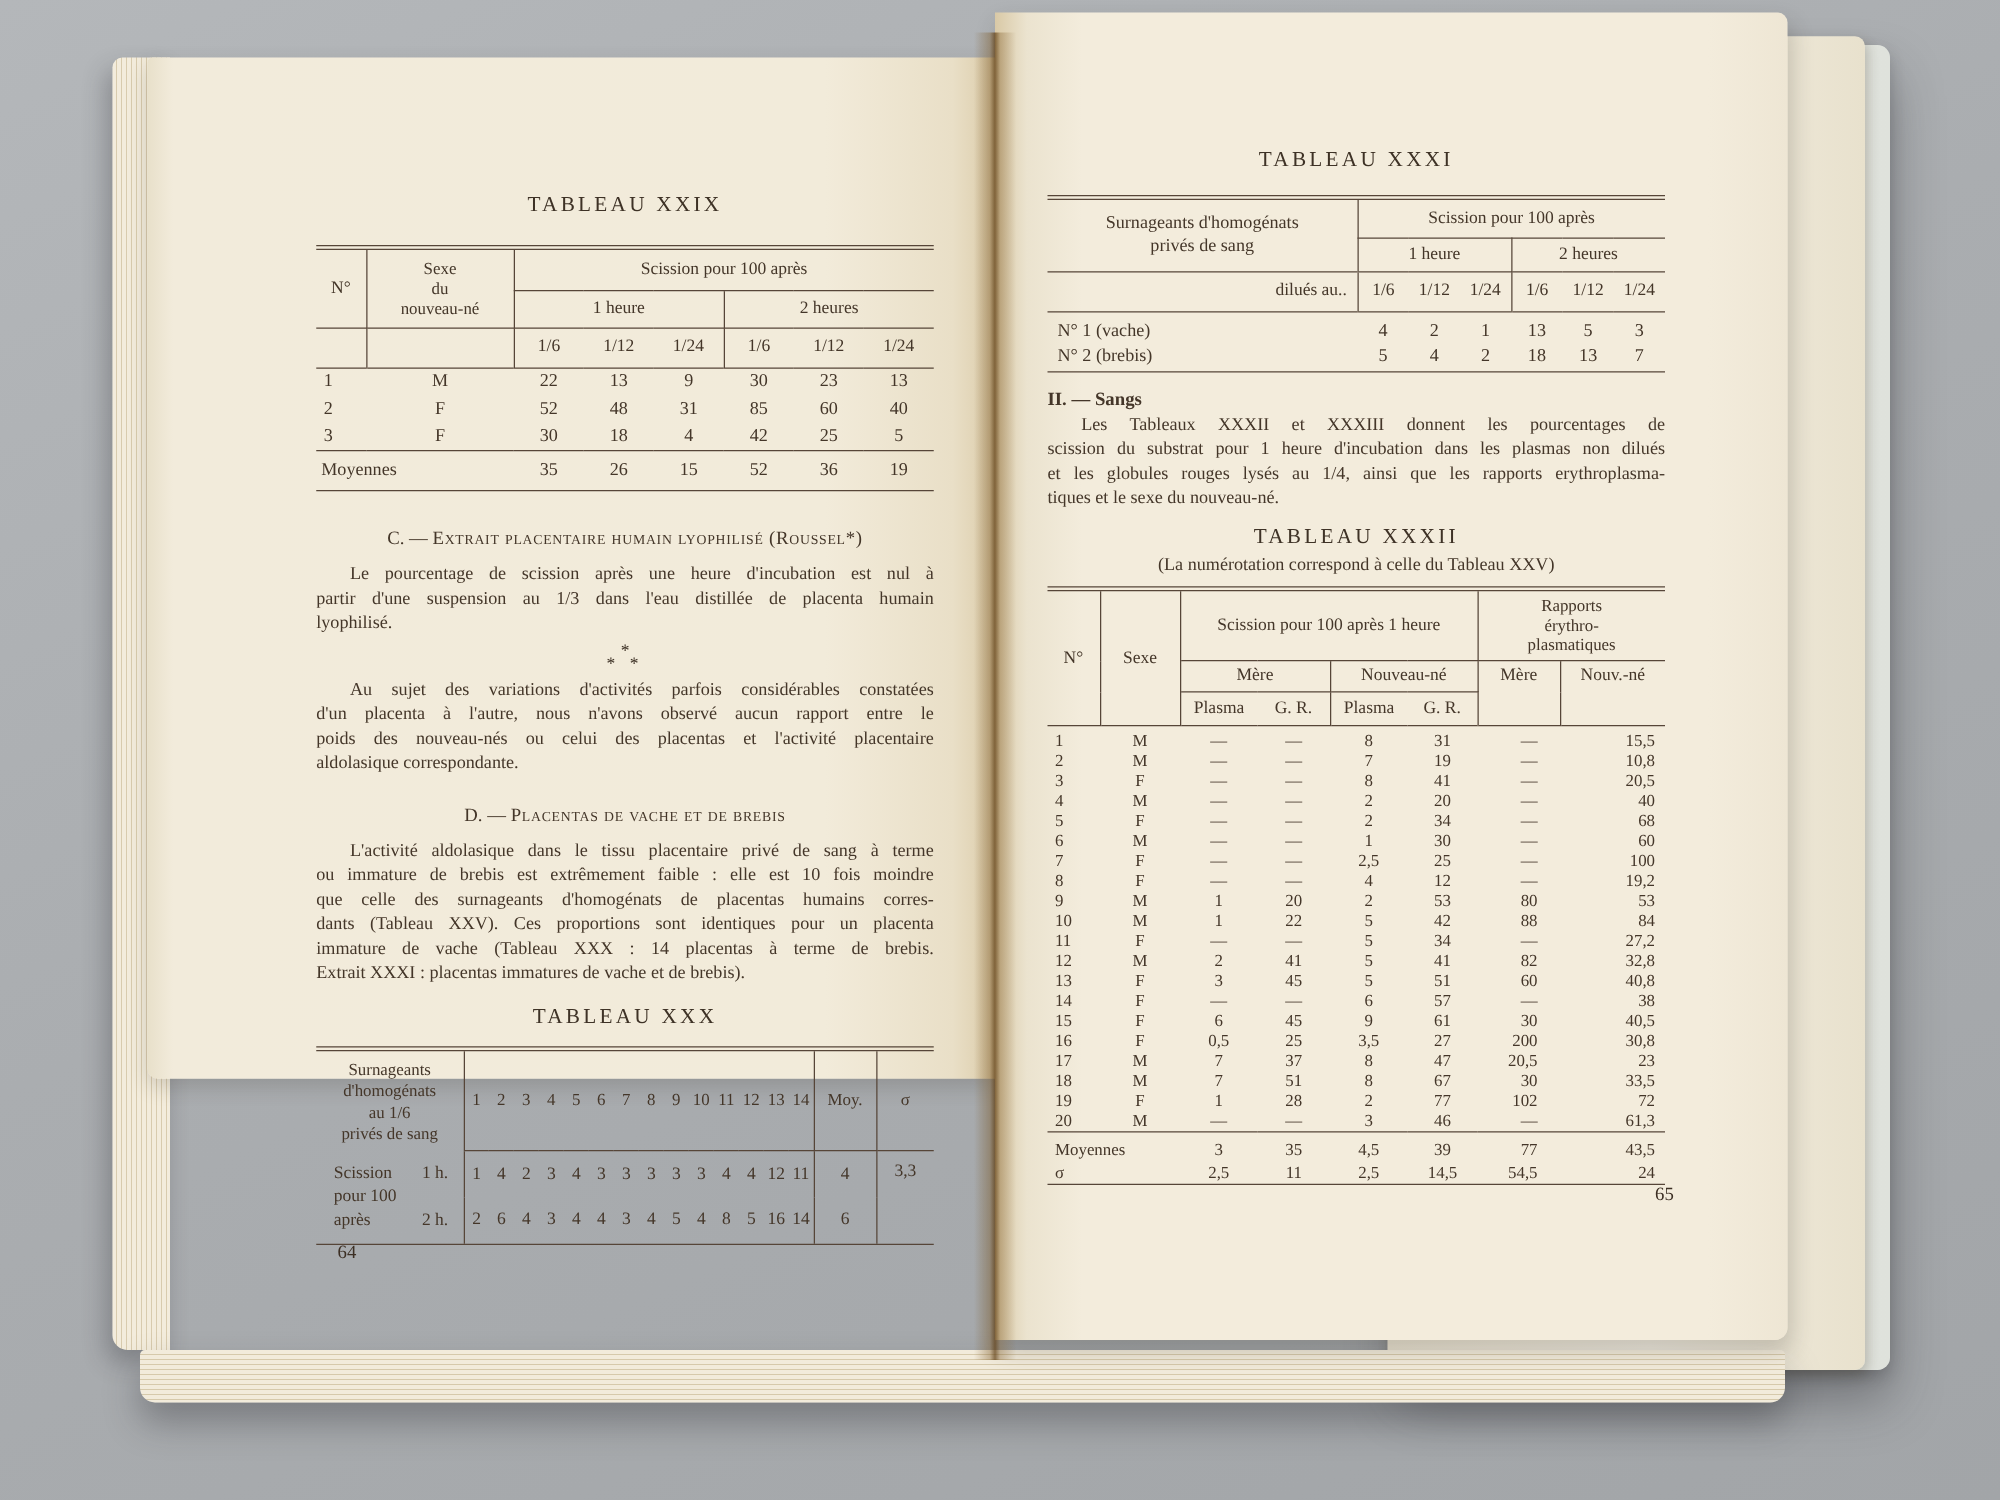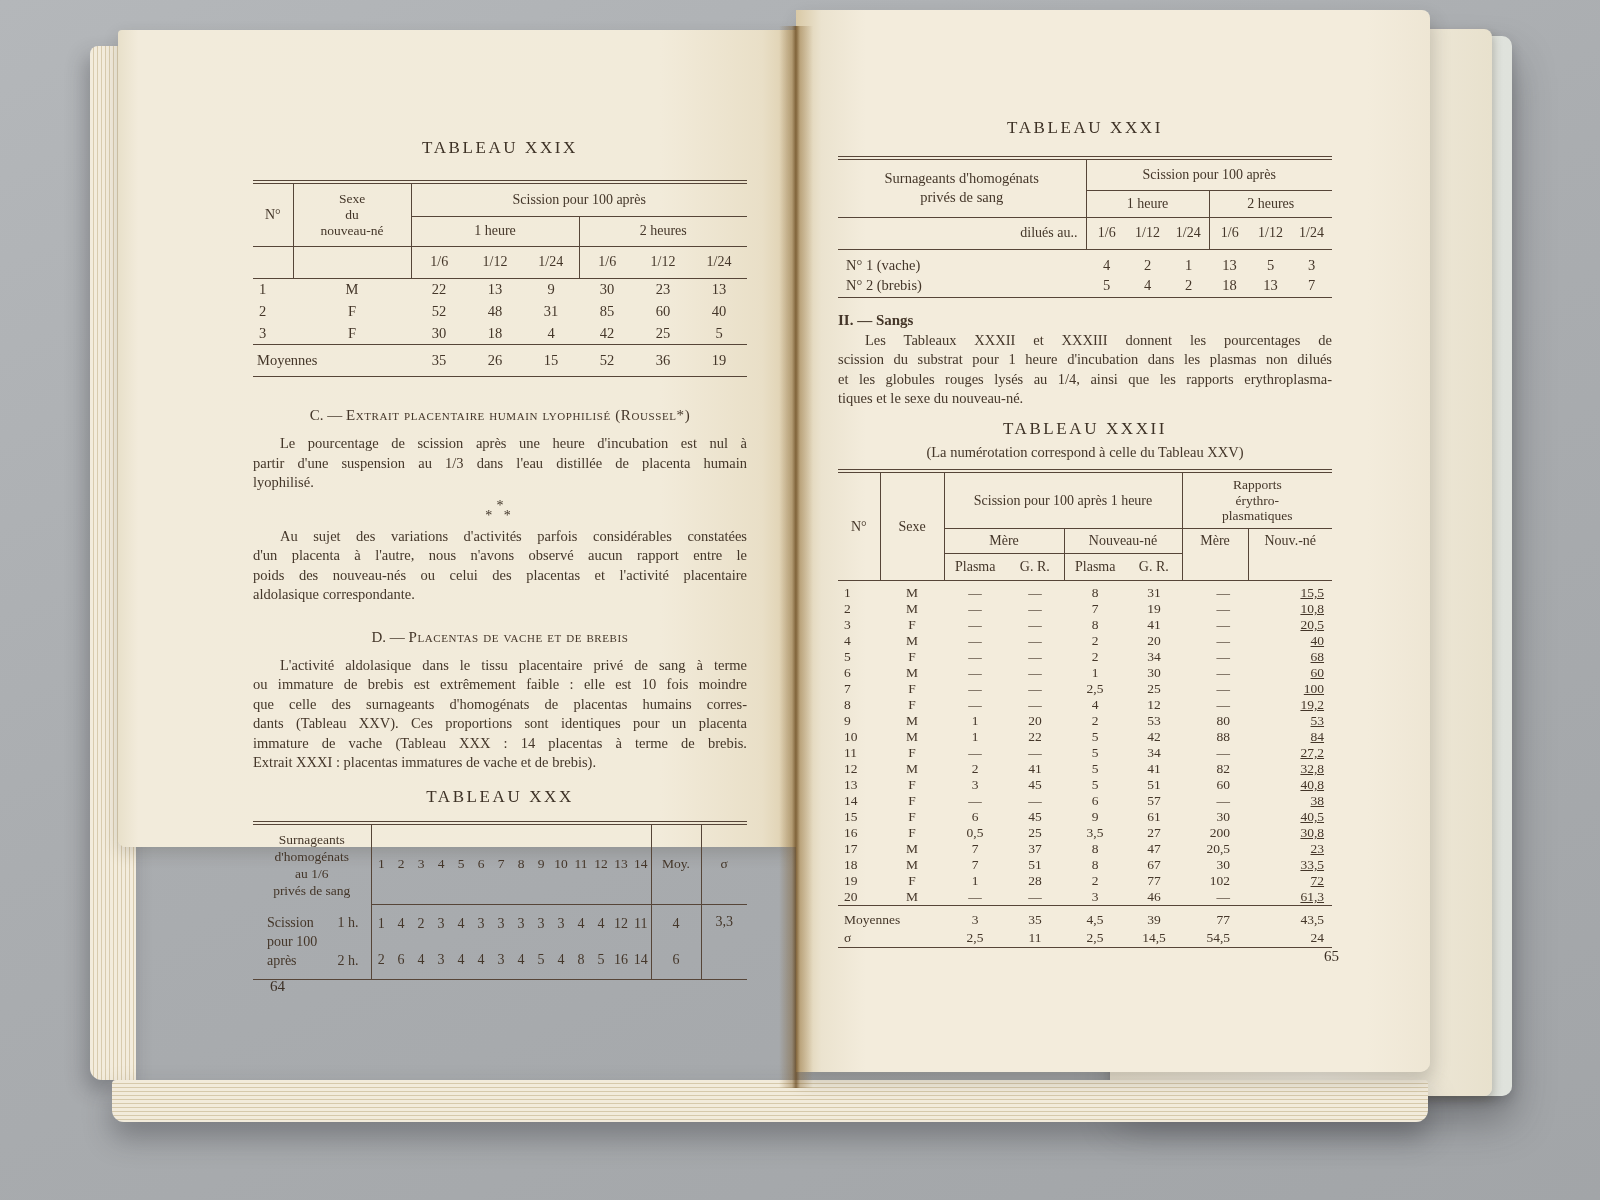--- a/index.html
+++ b/index.html
@@ -23,21 +23,21 @@
     border-radius:3px 8px 8px 3px;box-shadow:2px 4px 9px rgba(60,50,30,.25);}
   .stack-left{position:absolute;left:90px;top:46px;width:46px;height:1034px;
     background:repeating-linear-gradient(90deg,#f3ecdc 0 3px,#d8cbae 3px 4px);
     border-radius:8px 0 0 12px;box-shadow:-5px 10px 20px rgba(40,40,46,.30);}
   .stack-bottom{position:absolute;left:112px;top:1080px;width:1316px;height:42px;
     background:repeating-linear-gradient(180deg,#f2ebdb 0 3px,#d6c9ab 3px 4px);
     border-radius:4px 4px 12px 12px;box-shadow:0 16px 28px rgba(40,40,46,.35);}
 
   
   .page{position:absolute;}
-  .page-left{left:118px;top:30px;width:678px;height:817px;
+  .page-left{left:118px;top:46px;width:678px;height:817px;
     background:linear-gradient(90deg,#e8e0ca 0%,#f2ebdb 3%,#f2ebda 80%,#ead(fc) 0) ;
     background:linear-gradient(90deg,#e8e0ca 0%,#f2ebdb 3%,#f2ebda 80%,#e9dfc7 95%,#dbcba8 100%);
     border-radius:4px 0 0 8px;box-shadow:0 6px 16px rgba(50,45,35,.18);}
   .page-right{left:796px;top:10px;width:634px;height:1062px;
     background:linear-gradient(90deg,#d9c9a6 0%,#ebe3cf 4%,#f3ecdc 11%,#f3ecdc 90%,#eee6d4 100%);
     border-radius:0 8px 10px 0;box-shadow:3px 9px 18px rgba(50,45,35,.22);}
   .gutter{position:absolute;left:779px;top:26px;width:34px;height:1062px;pointer-events:none;
     background:linear-gradient(90deg,rgba(110,75,25,0) 0%,rgba(125,88,35,.38) 38%,rgba(96,62,18,.72) 50%,rgba(125,88,35,.35) 62%,rgba(110,75,25,0) 100%);}
 
   .content{position:absolute;width:494px;color:var(--ink);}
@@ -106,21 +106,21 @@
   
   .t32 thead tr.h1 td{height:56px;}
   .t32 thead tr.h2 td{height:25px;}
   .t32 thead tr.h3 td{height:27px;}
   .t32 td.rap{font-size:13.5px;line-height:15.5px;}
   .t32 td.raptop{vertical-align:top;padding-top:3px;}
   .t32 tbody.data td{height:16px;line-height:16px;font-size:13.5px;}
   .t32 tbody.data tr:first-child td{border-top:1px solid var(--rule);padding-top:4px;}
   .t32 tbody.data td:nth-child(1){text-align:left;padding-left:6px;}
   .t32 tbody.data td:nth-child(7){text-align:right;padding-right:18px;}
-  .t32 tbody.data td:nth-child(8){text-align:right;padding-right:8px;text-decoration:underline;}
+  .t32 tbody.data td:nth-child(8){text-align:right;padding-right:8px;}
   .t32 tbody.foot td{height:18px;line-height:18px;font-size:13.5px;}
   .t32 tbody.foot tr:first-child td{border-top:1px solid var(--rule);padding-top:5px;}
   .t32 tbody.foot td.lab{text-align:left;padding-left:6px;}
   .t32 tbody.foot td.ar1{text-align:right;padding-right:18px;}
   .t32 tbody.foot td.ar2{text-align:right;padding-right:8px;}
 </style>
 </head>
 <body>
 
 <div class="scene">

